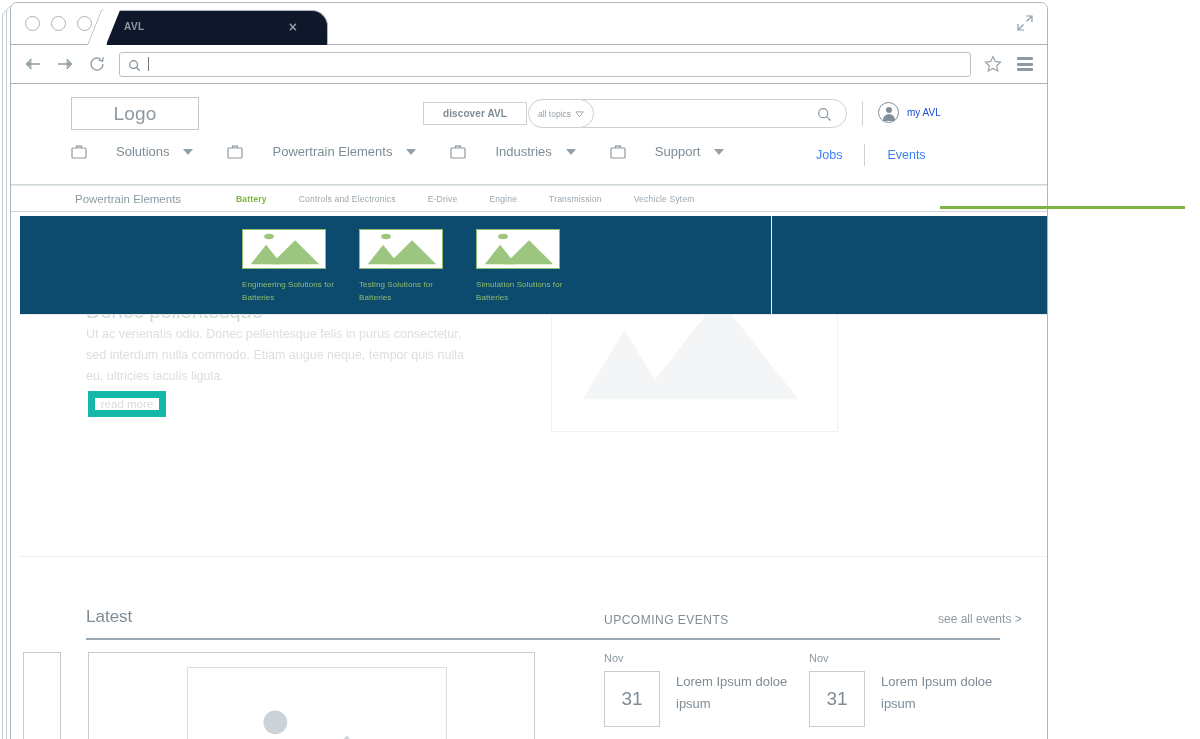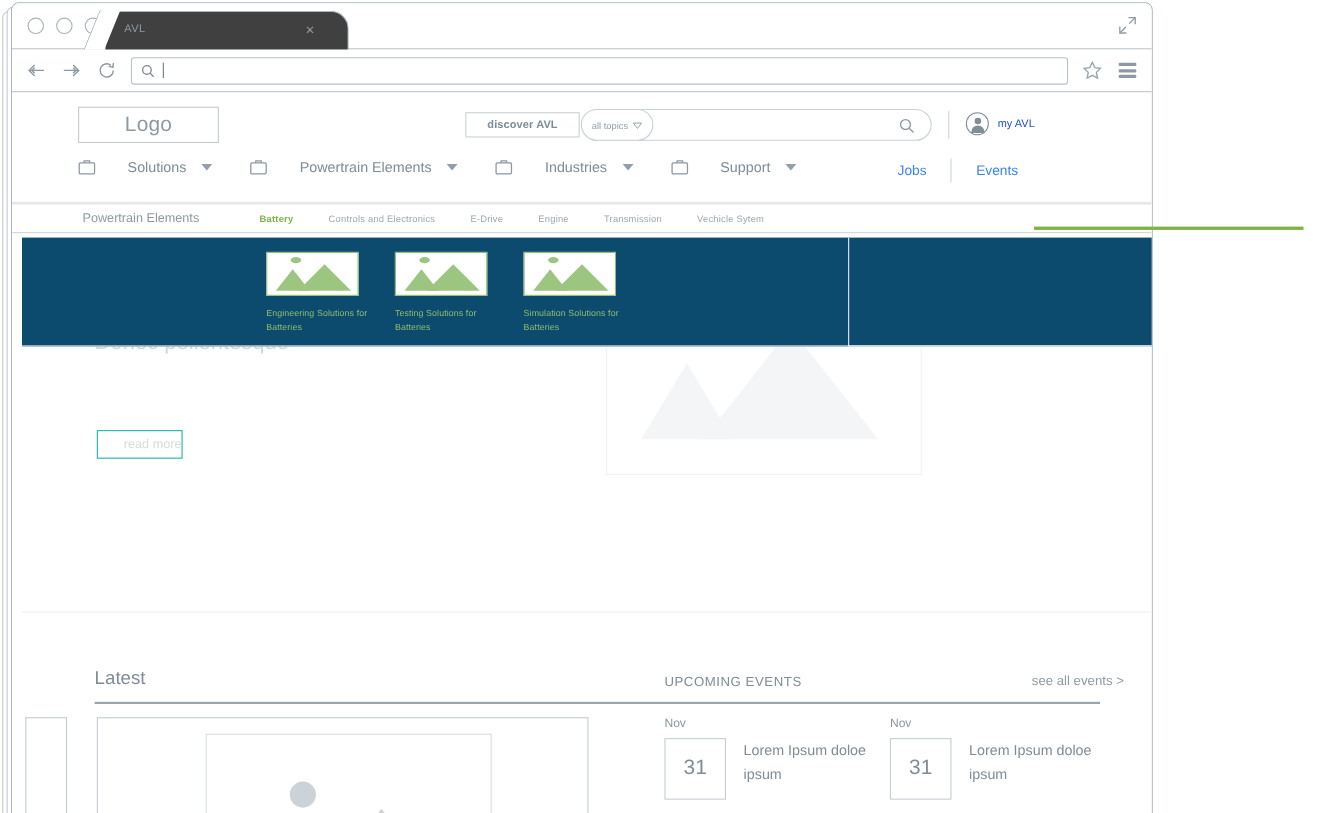--- a/index.html
+++ b/index.html
@@ -28,24 +28,25 @@
 
   
   .tabstrip {
     position:relative; height:42px; border-bottom:1px solid #aab6be;
     background:#fff;
   }
   .lights { position:absolute; left:14px; top:13px; display:flex; gap:11px; }
   .light { width:15px; height:15px; border:1px solid #a8b3bb; border-radius:50%; }
 
   .tab {
-    position:absolute; left:84px; top:7px; width:222px; height:36px;
+    position:absolute; left:95px; top:7px; width:222px; height:36px;
     border:1px solid #a8b6bf; border-bottom:none;
-    border-radius:3px 16px 0 0; background:#404040;
+    border-radius:3px 16px 0 0; background:#0f172a;
     transform: skewX(0deg);
+    font-weight: bold;
   }
   .tab:before{
     content:""; position:absolute; left:-13px; bottom:0; width:18px; height:36px;
     border-bottom:1px solid #a8b6bf;
     background:#fff;
     transform: skewX(-22deg);
     border-left:1px solid #a8b6bf;
     border-radius:3px 0 0 0;
   }
   .tab-title {
@@ -156,21 +157,21 @@
   .hero-title {
     position:absolute; left:75px; top:268px; font-size:20px; line-height:27px;
     color:#cfd9d1; font-weight:normal; white-space:nowrap;
   }
   .hero-body {
     position:absolute; left:75px; top:321px; width:390px;
     font-size:12.5px; line-height:21px; color:#dcdfdf;
   }
   .readmore {
     position:absolute; left:77px; top:388px; width:78px; height:26px;
-    border:1px solid #14b8a6; display:flex; align-items:center; justify-content:flex-end;
+    border:7px solid #14b8a6; display:flex; align-items:center; justify-content:center;
     font-size:11.5px; color:#d9dcdc; cursor:pointer;
   }
   .hero-img {
     position:absolute; left:540px; top:247px; width:287px; height:182px;
     border:1px solid #f0f2f2; overflow:hidden;
   }
 
   
   .mega {
     position:absolute; left:9px; top:213px; width:1036px; height:99px;
@@ -442,20 +443,21 @@
 
         </div>
       </div>
 
     </div>
 
     <div class="hero-title">
       <span>Ut ac venenatis .</span><br>
       <span>Donec pellentesque</span>
     </div>
+    <div class="hero-body">Ut ac venenatis odio. Donec pellentesque felis in purus consectetur, sed interdum nulla commodo. Etiam augue neque, tempor quis nulla eu, ultricies iaculis ligula.</div>
     <div class="readmore">
       <span>read more</span>
     </div>
     <div class="hero-img">
       <svg viewBox="0 0 287 182" width="285" height="180" preserveAspectRatio="none">
         <circle cx="83" cy="25" r="11" fill="#f4f5f6"></circle>
         <polygon points="73,80 115,150 31,150" fill="#f4f5f6"></polygon>
         <polygon points="168,48 248,150 88,150" fill="#f4f5f6"></polygon>
       </svg>
     </div>

